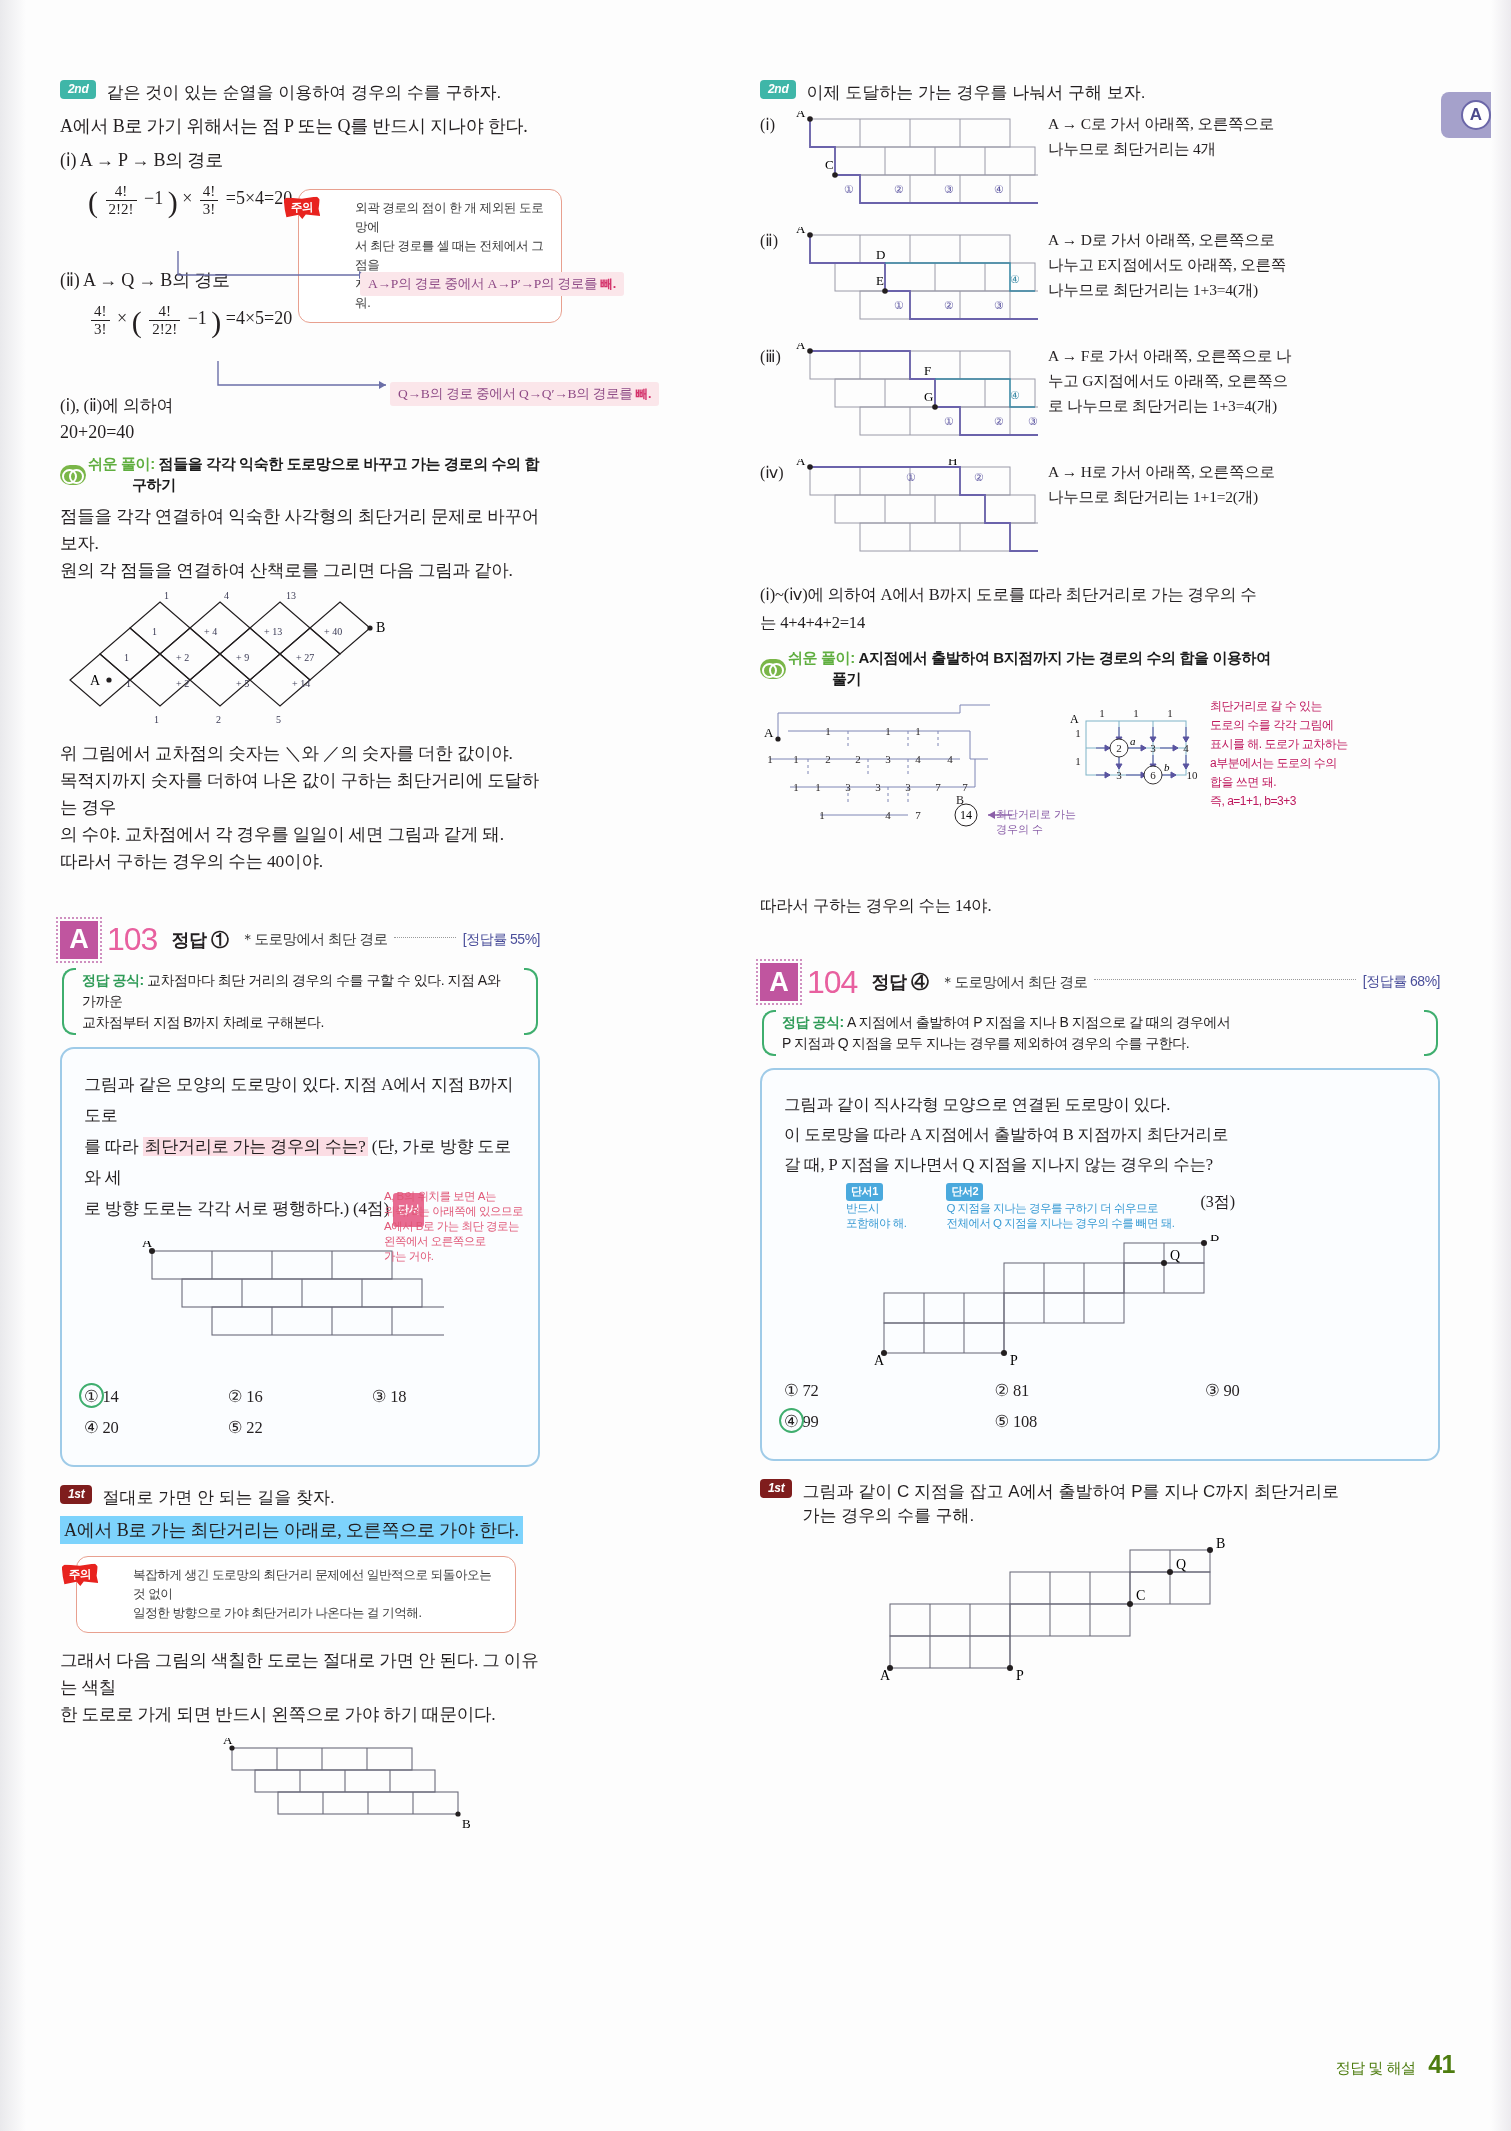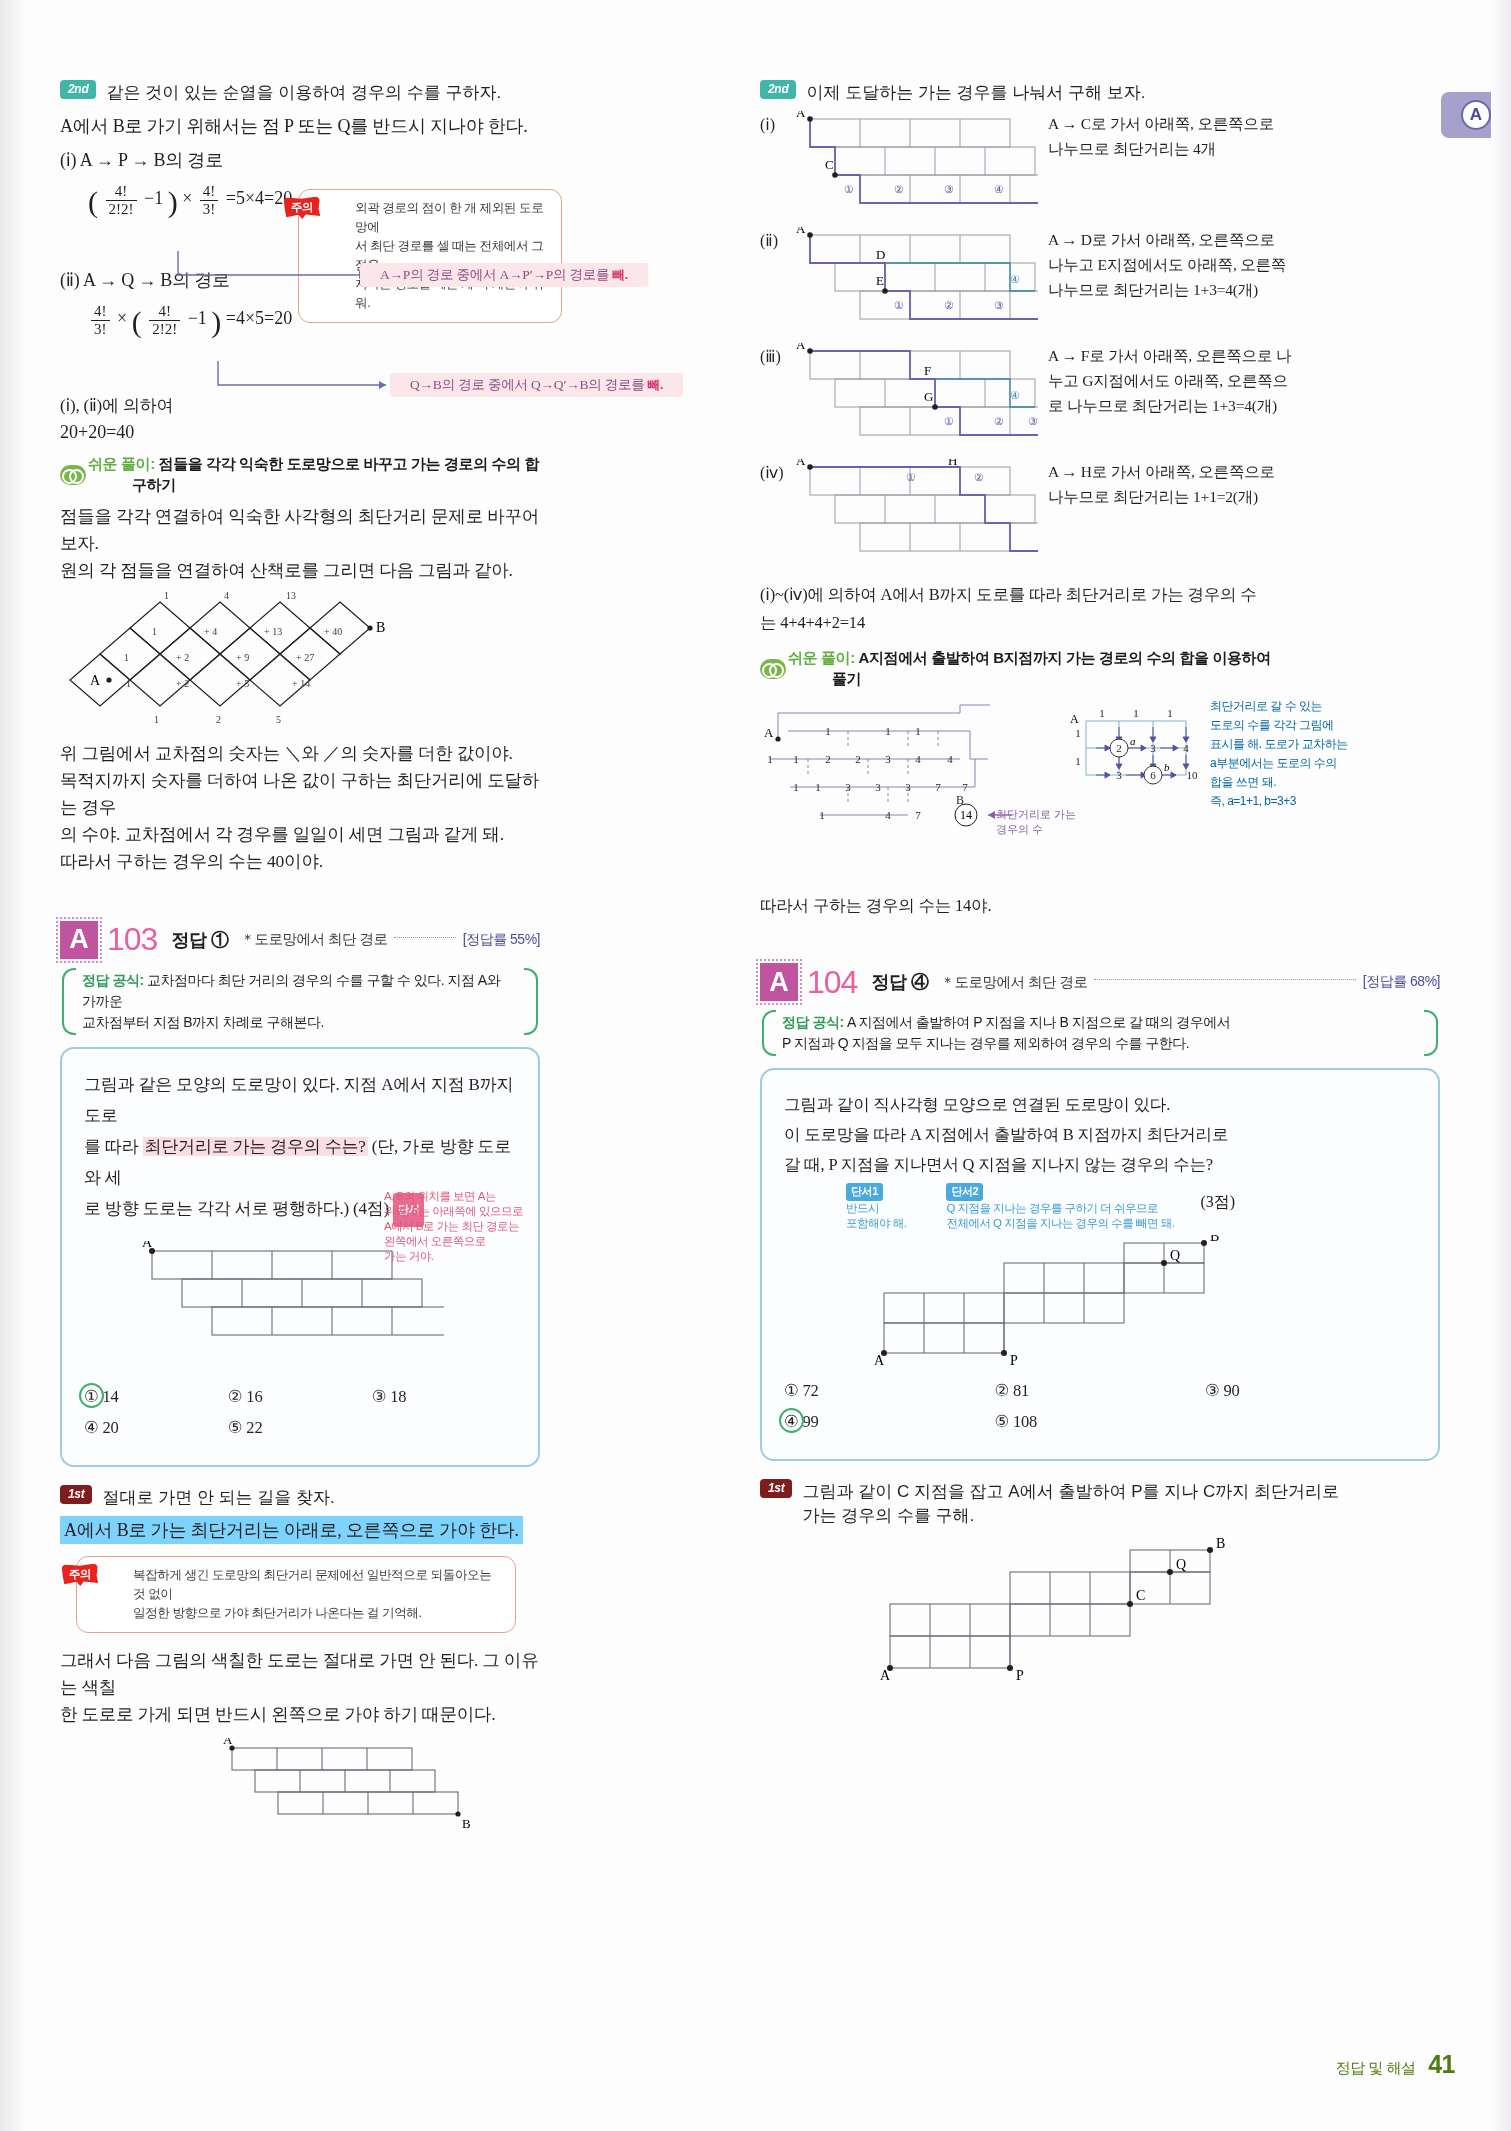--- a/index.html
+++ b/index.html
@@ -67,22 +67,22 @@
     letter-spacing:-0.5px;
     clip-path: polygon(0% 12%, 8% 0%, 50% 8%, 92% 0%, 100% 14%, 96% 55%,
                        100% 88%, 60% 80%, 50% 100%, 40% 80%, 6% 90%, 2% 55%);
     transform: rotate(-1.5deg);
   }
 
   
   .pink-note {
     background:#fbe6ea; color:#8e4a86;
     font-family:"Liberation Serif", serif;
-    font-size:13.5px; padding:3px 20px; border-radius:3px;
-    display:inline-block; letter-spacing:-0.2px;
+    font-size:13.5px; padding:3px 8px; border-radius:3px;
+    display:inline-block; letter-spacing:-0.2px;margin-top:9px;
   }
   .pink-note .em { color:#d4336b; font-weight:bold;
                    font-family:"Liberation Sans", sans-serif; font-size:12.5px;}
 
   
   .easy-head { display:flex; align-items:center; gap:2px; margin:10px 0 8px; }
   .easy-icon {
     width:26px; height:20px; border-radius:10px;
     background:#7ab648; position:relative; flex:0 0 auto; margin-top:2px;
   }
@@ -177,21 +177,21 @@
     background:#7dd3fc; display:inline-block; padding:2px 4px;
     font-size:18px; letter-spacing:-0.2px;
   }
 
   
   .blurb { font-size:16.5px; line-height:27px; letter-spacing:-0.2px; }
 
   
   .blue-anno {
     font-family:"Liberation Sans", sans-serif; font-size:12px;
-    color:#0369a1; line-height:19px; letter-spacing:-0.5px;
+    color:#be185d; line-height:19px; letter-spacing:-0.5px;
   }
 
   
   .footer {
     position:absolute; right:56px; bottom:52px;
     font-family:"Liberation Sans", sans-serif;
     font-size:15px; letter-spacing:-0.5px; color:#4d7c0f;
   }
   .footer .pg { font-size:25px; font-weight:bold; margin-left:9px; }
 

